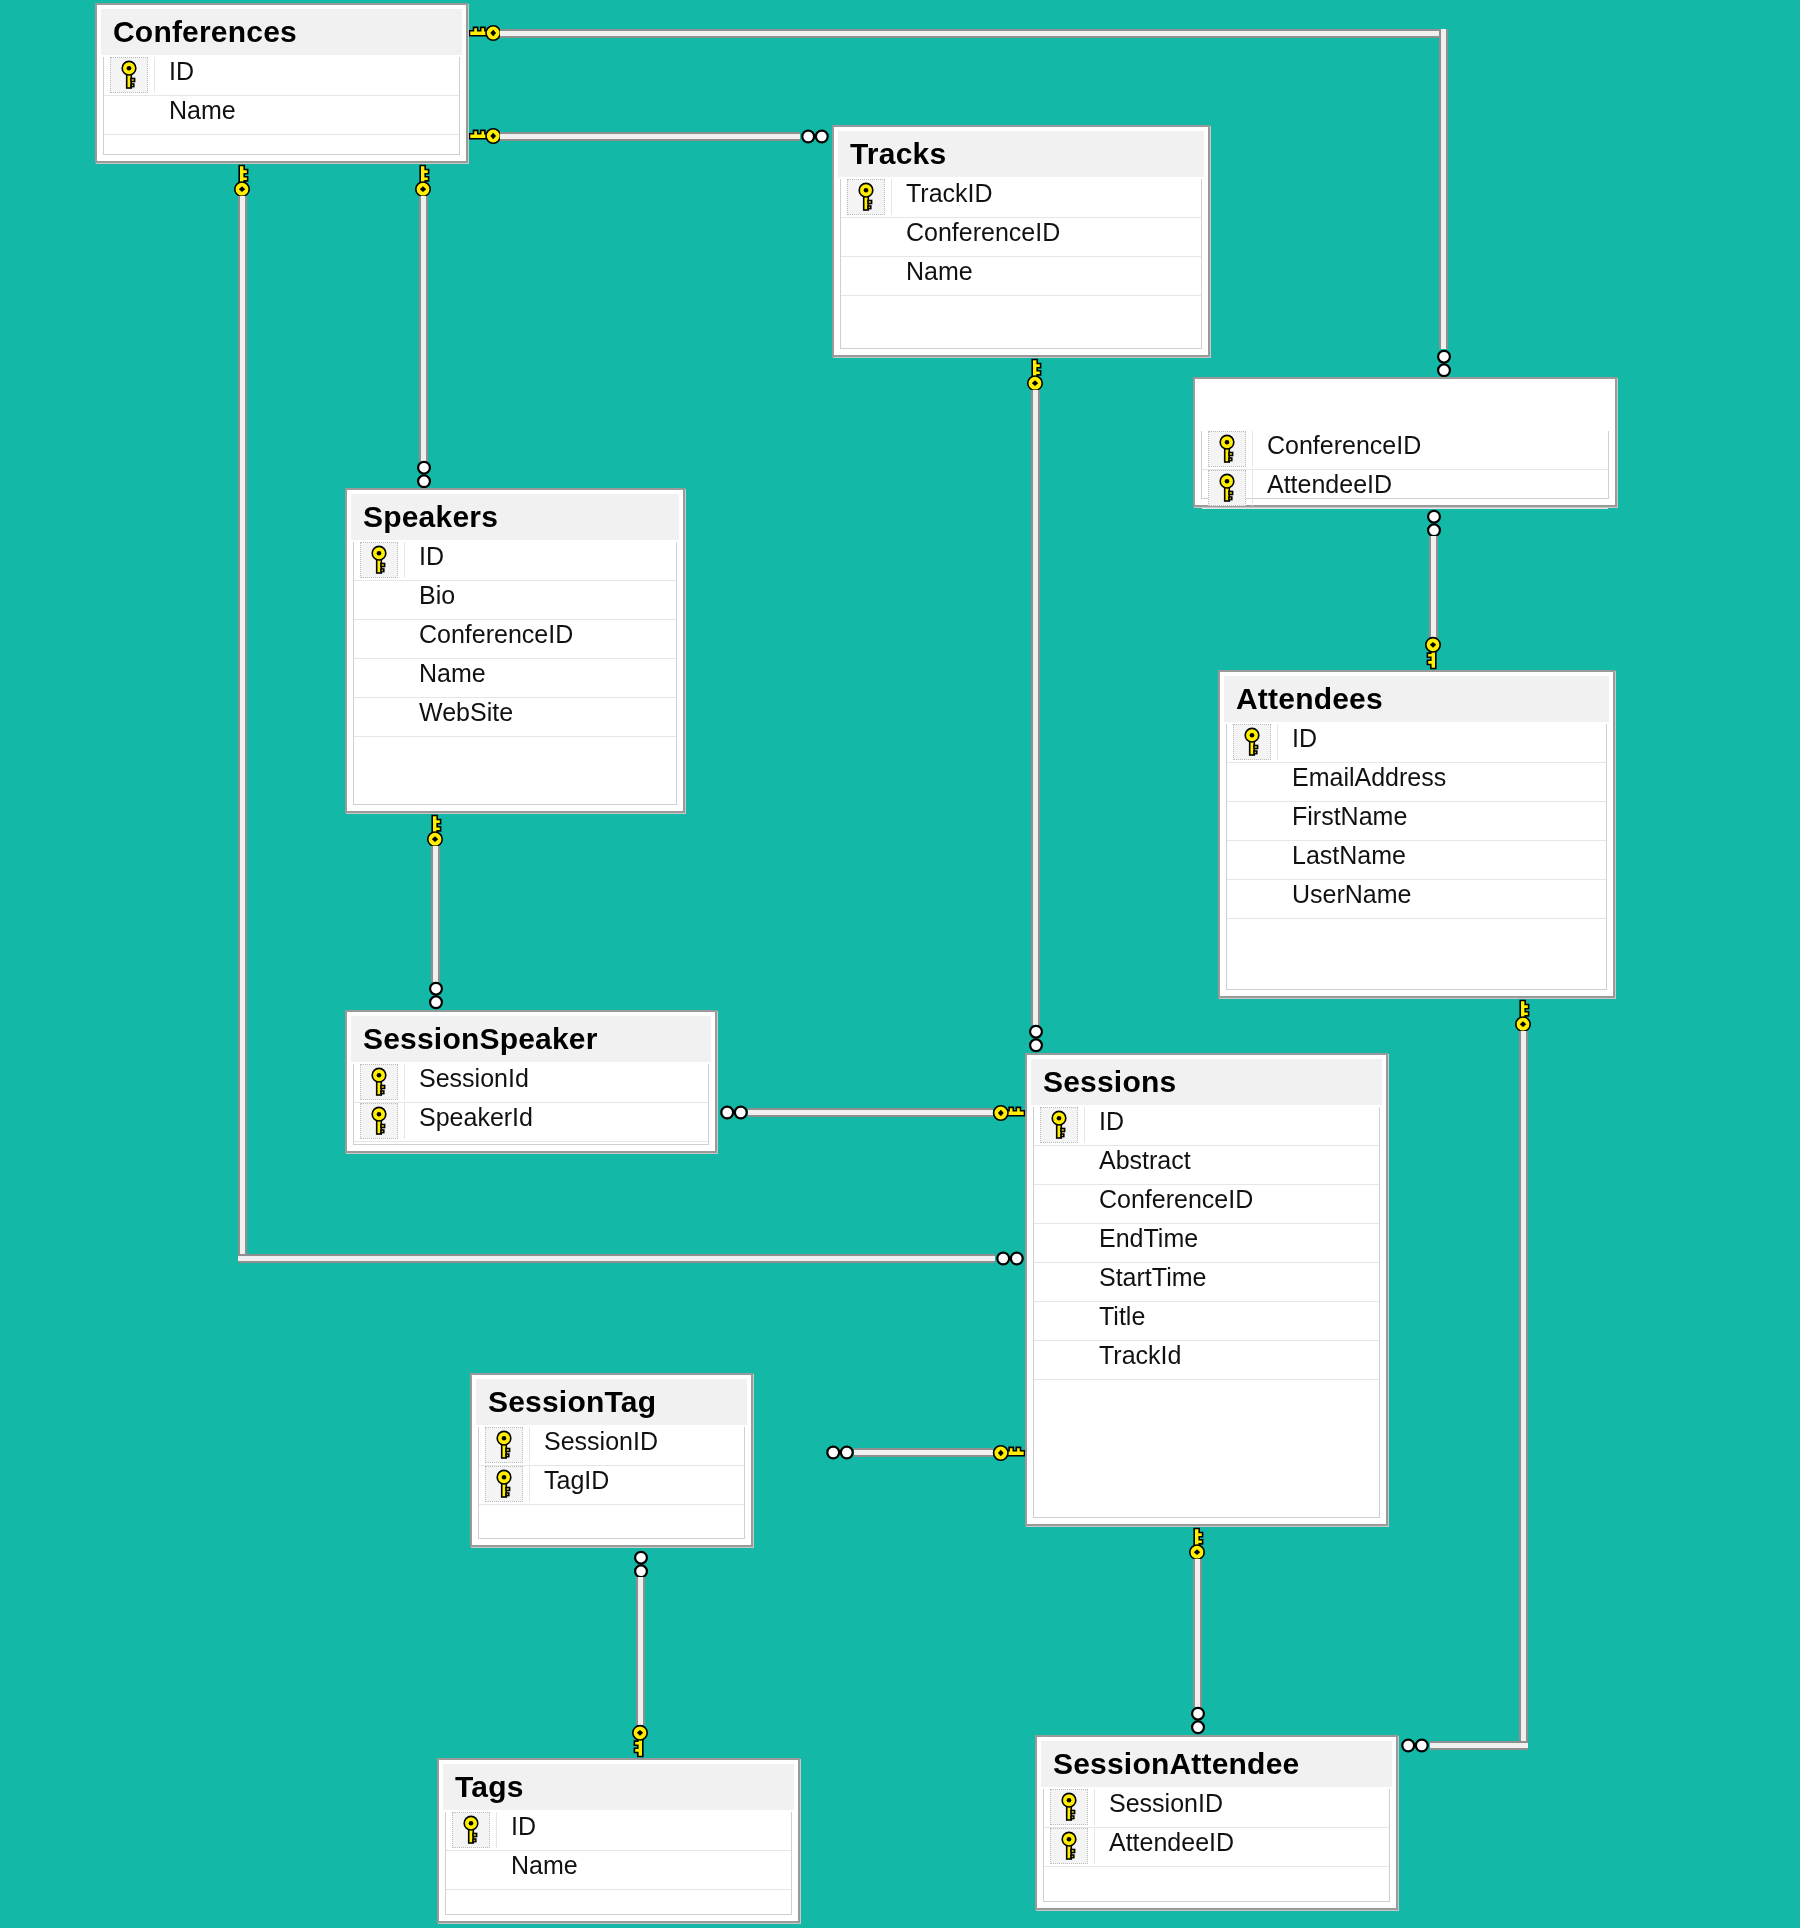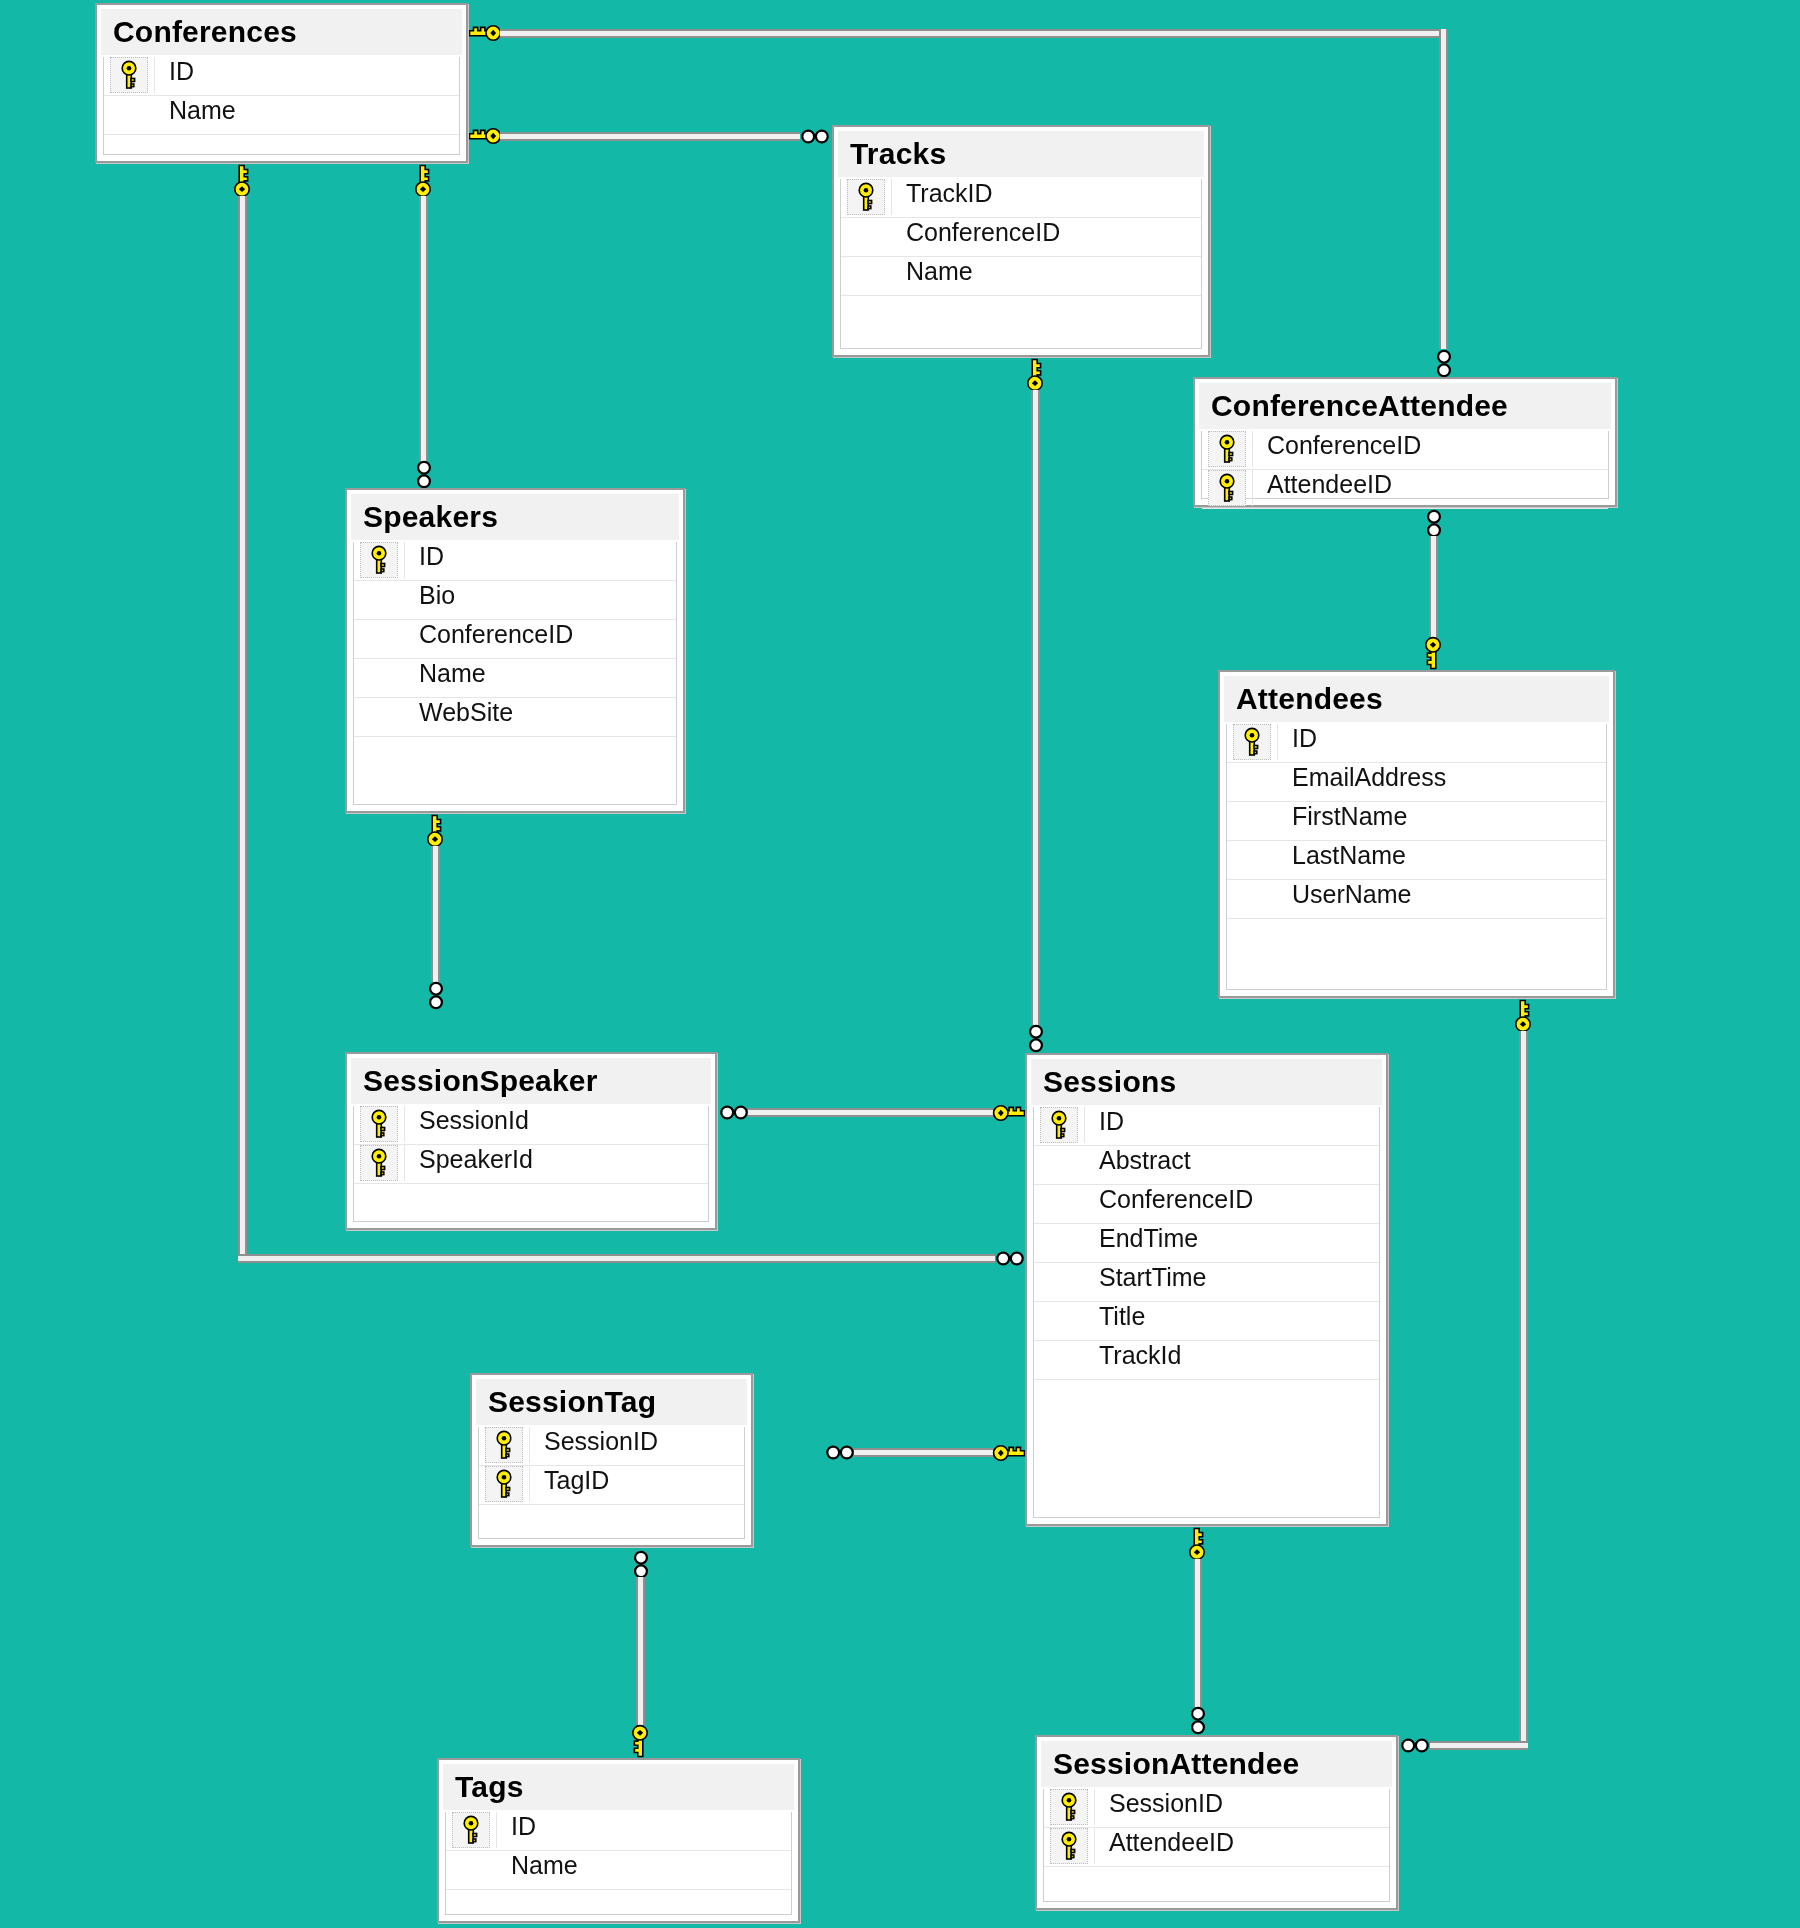--- a/index.html
+++ b/index.html
@@ -354,21 +354,20 @@
           </div>
           <div class="row">
             <div class="icon-cell"></div>
             <div class="fld">Name</div>
           </div>
         </div>
       </div>
   </div>
 
   <div class="tbl" style="left:1193px;top:377px;width:424px;height:130px">
-    <div class="hdr">ConferenceAttendee</div>
     <div class="body">
         <div class="rows">
           <div class="row">
             <div class="icon-cell">
               <span class="keybox">
                 <svg width="22" height="30" viewBox="0 0 22 30">
                   <g stroke="#000" stroke-width="1.6" fill="#ffee00">
                     <rect x="8.7" y="12" width="4.6" height="16"></rect>
                     <rect x="13" y="18.5" width="3.6" height="3"></rect>
                     <rect x="13" y="24" width="2.8" height="2.6"></rect>
@@ -473,21 +472,21 @@
             <div class="fld">LastName</div>
           </div>
           <div class="row">
             <div class="icon-cell"></div>
             <div class="fld">UserName</div>
           </div>
         </div>
       </div>
   </div>
 
-  <div class="tbl" style="left:345px;top:1052px;width:372px;height:178px">
+  <div class="tbl" style="left:345px;top:1010px;width:372px;height:143px">
     <div class="hdr">SessionSpeaker</div>
     <div class="body">
         <div class="rows">
           <div class="row">
             <div class="icon-cell">
               <span class="keybox">
                 <svg width="22" height="30" viewBox="0 0 22 30">
                   <g stroke="#000" stroke-width="1.6" fill="#ffee00">
                     <rect x="8.7" y="12" width="4.6" height="16"></rect>
                     <rect x="13" y="18.5" width="3.6" height="3"></rect>

